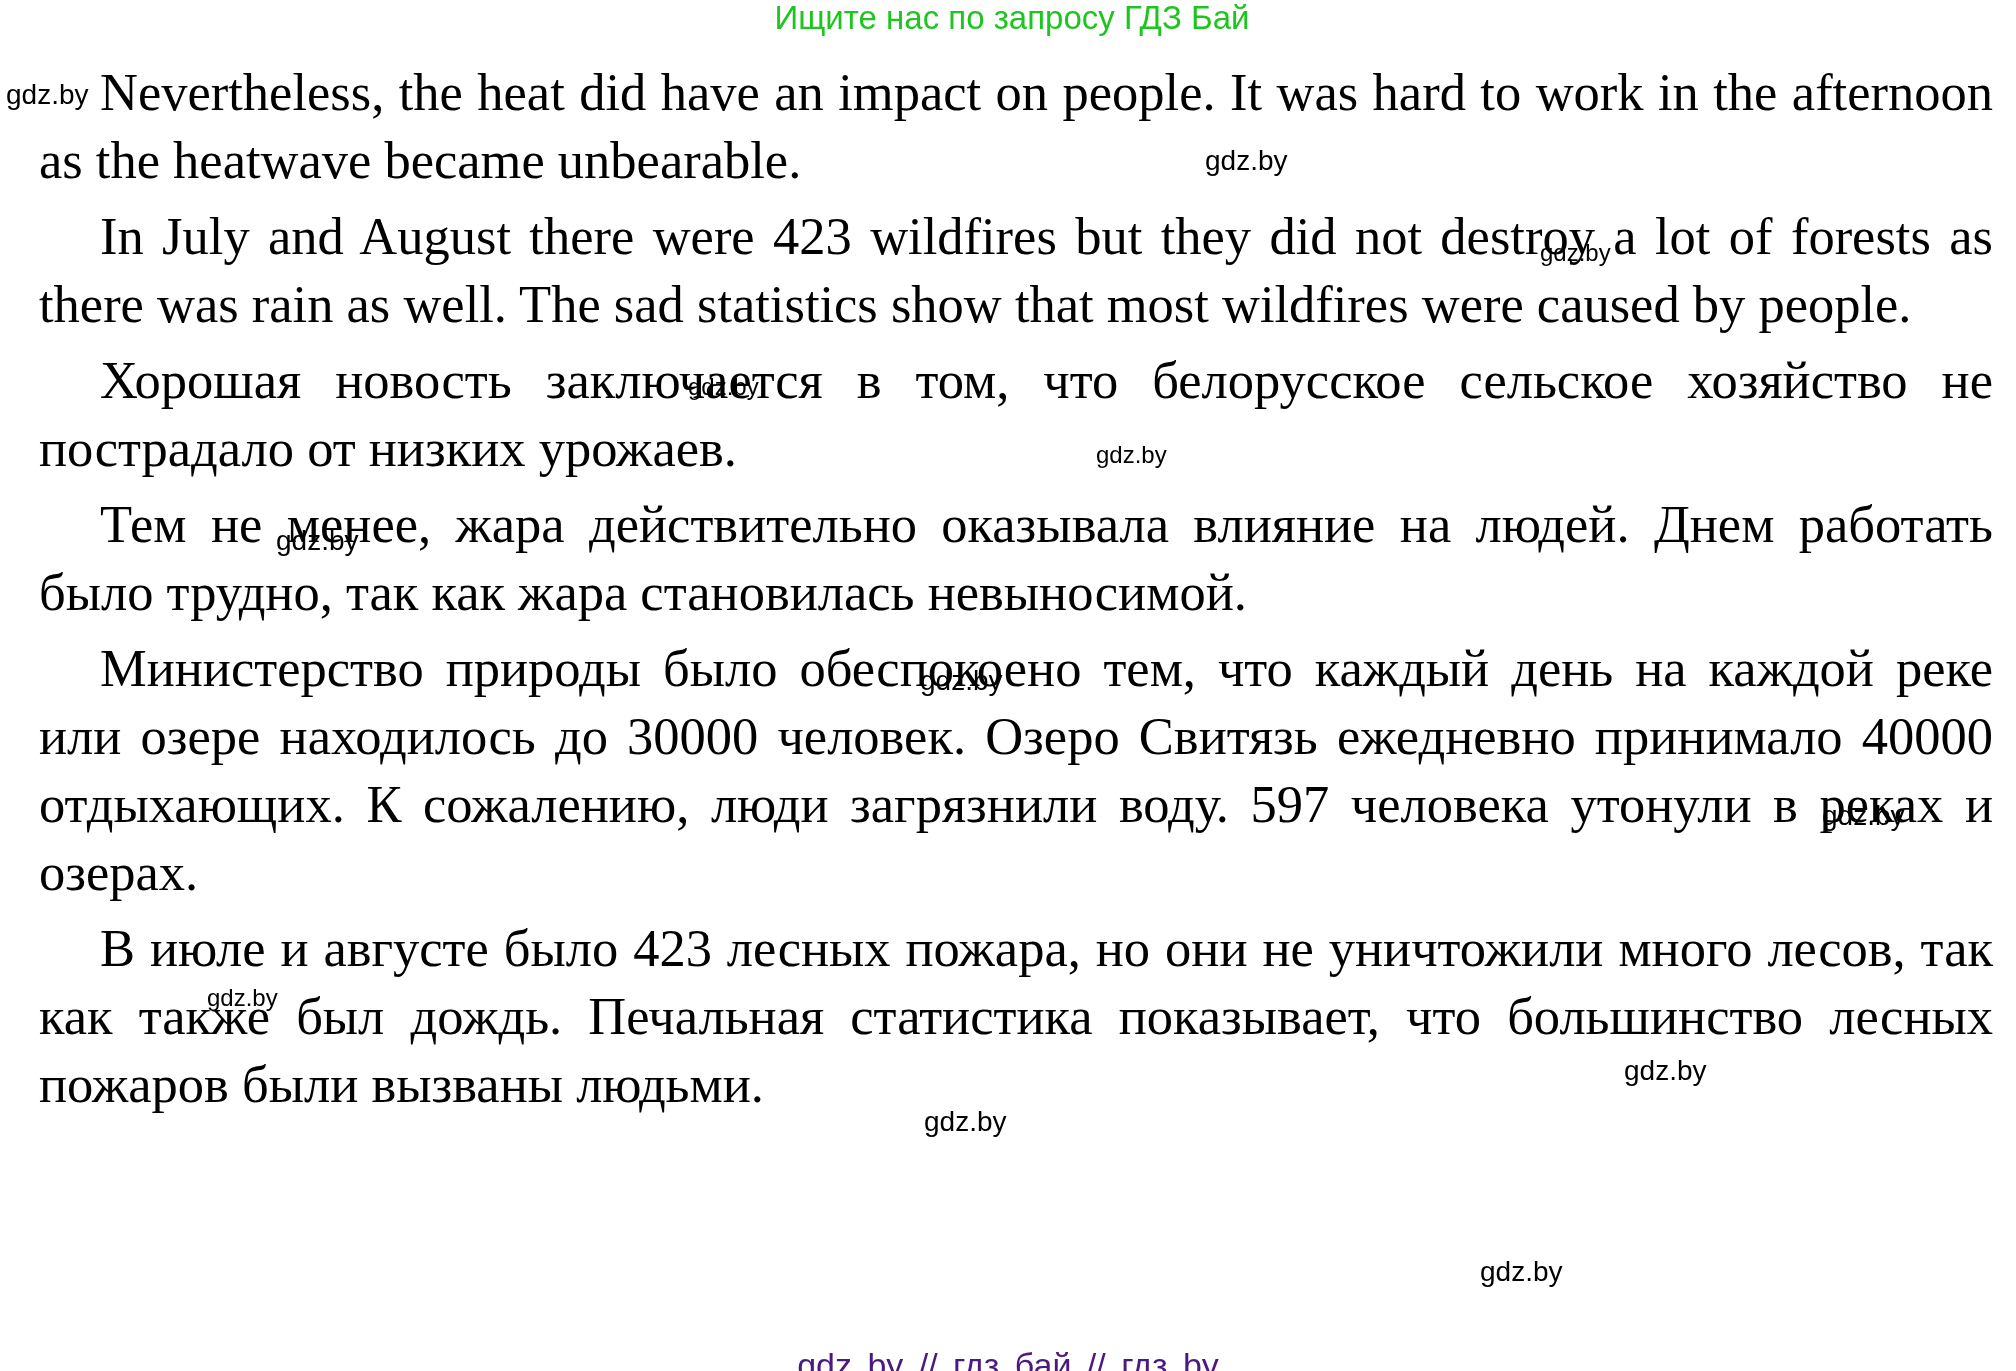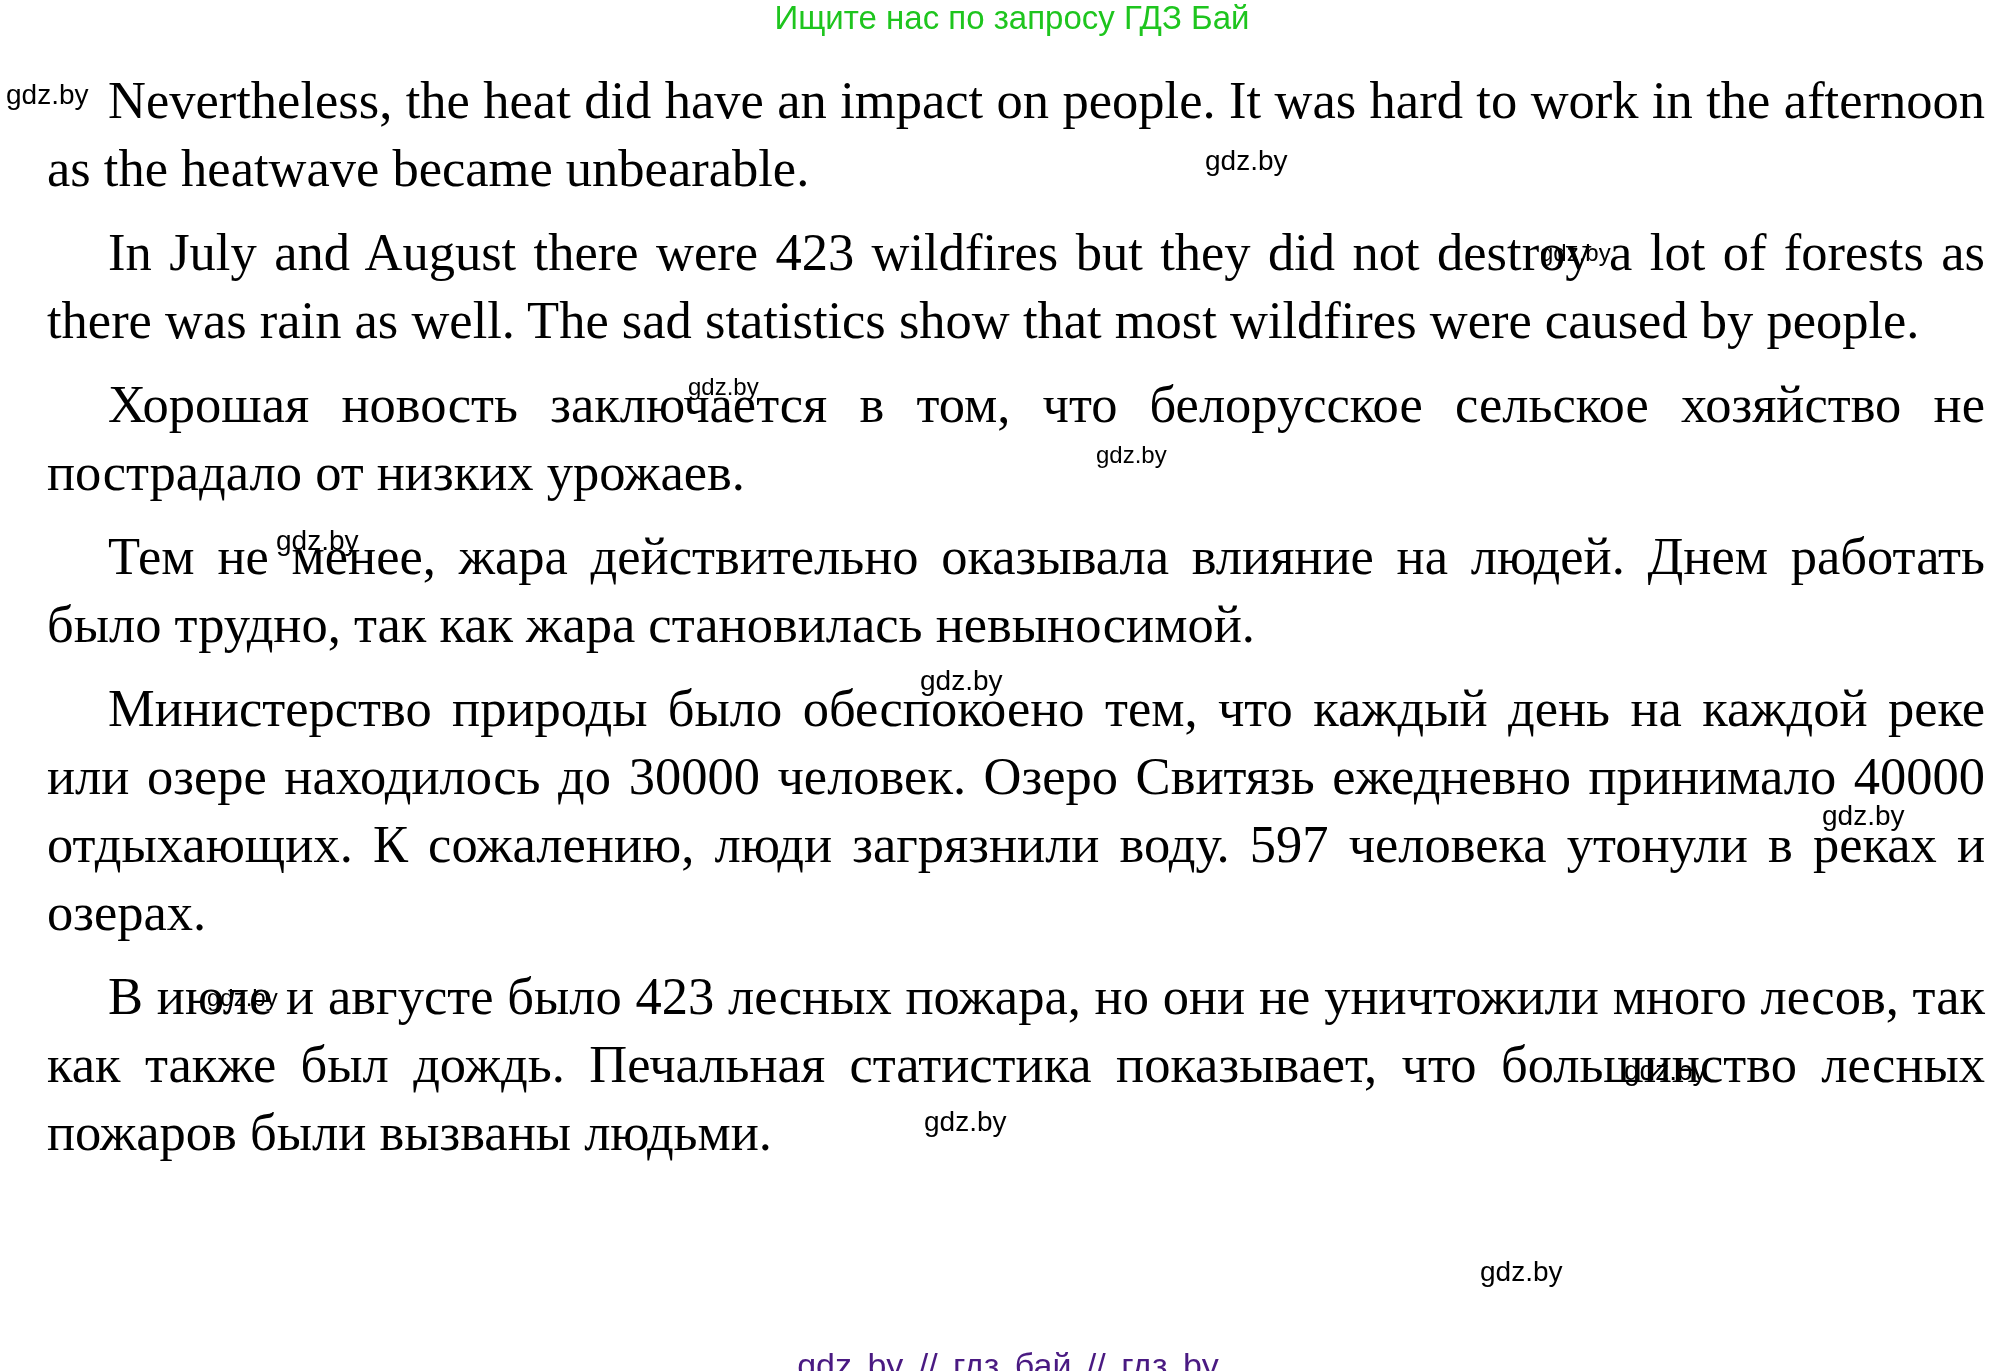--- a/index.html
+++ b/index.html
@@ -12,21 +12,21 @@
   .footer {
     position: absolute; left: 0; top: 1344px; width: 2016px; text-align: center;
     font-family: "Liberation Sans", sans-serif; font-size: 34px; color: #4a1a82;
     line-height: 40px; top: 1345px; word-spacing: 6px;
   }
   .doc {
     position: absolute; left: 31px; top: 50px; width: 1970px;
     font-family: "Liberation Serif", serif; font-size: 52.5px; line-height: 68px;
     color: #000000;
   }
-  .doc p { margin: 16px; text-align: justify; text-indent: 61px; }
+  .doc p { margin: 8px; text-align: justify; text-indent: 61px; }
   .wm {
     position: absolute; font-family: "Liberation Sans", sans-serif;
     font-size: 28px; color: #000000; line-height: 30px; white-space: nowrap;
   }
 </style>
 </head>
 <body>
 
 <div class="header">Ищите нас по запросу ГДЗ Бай</div>
 

